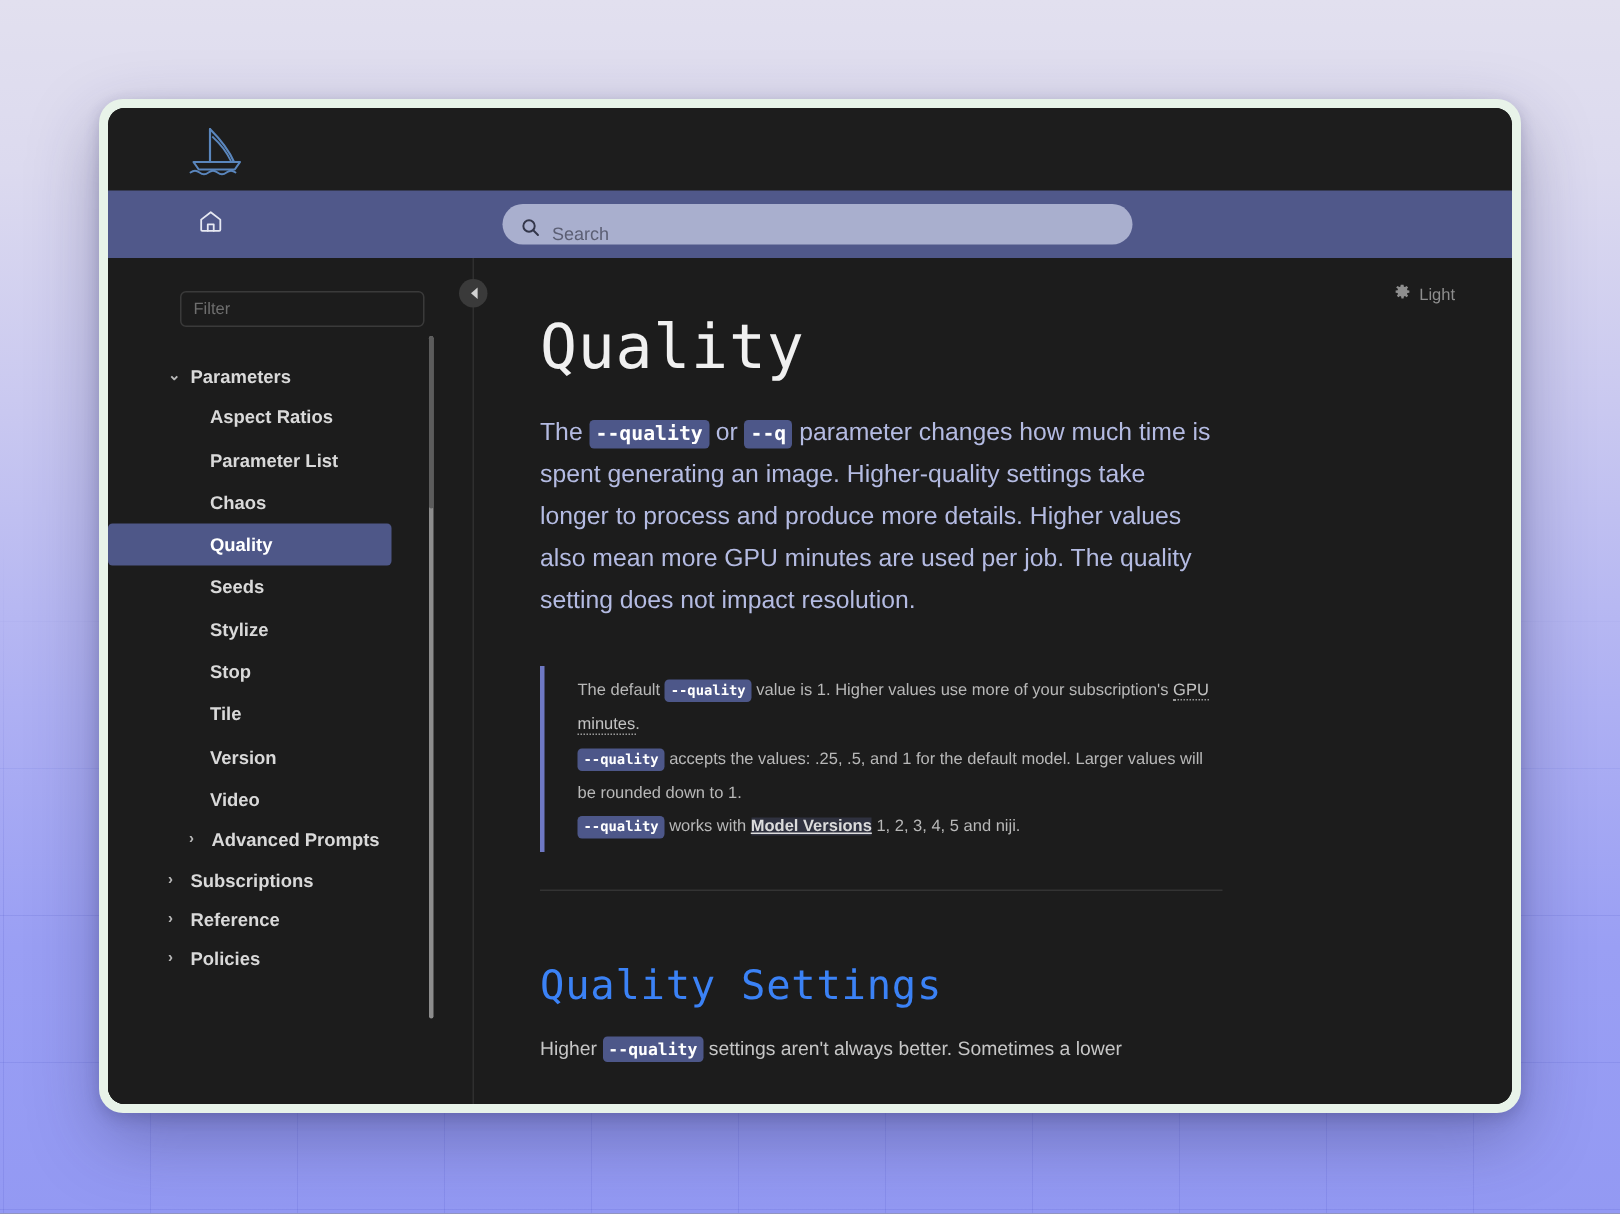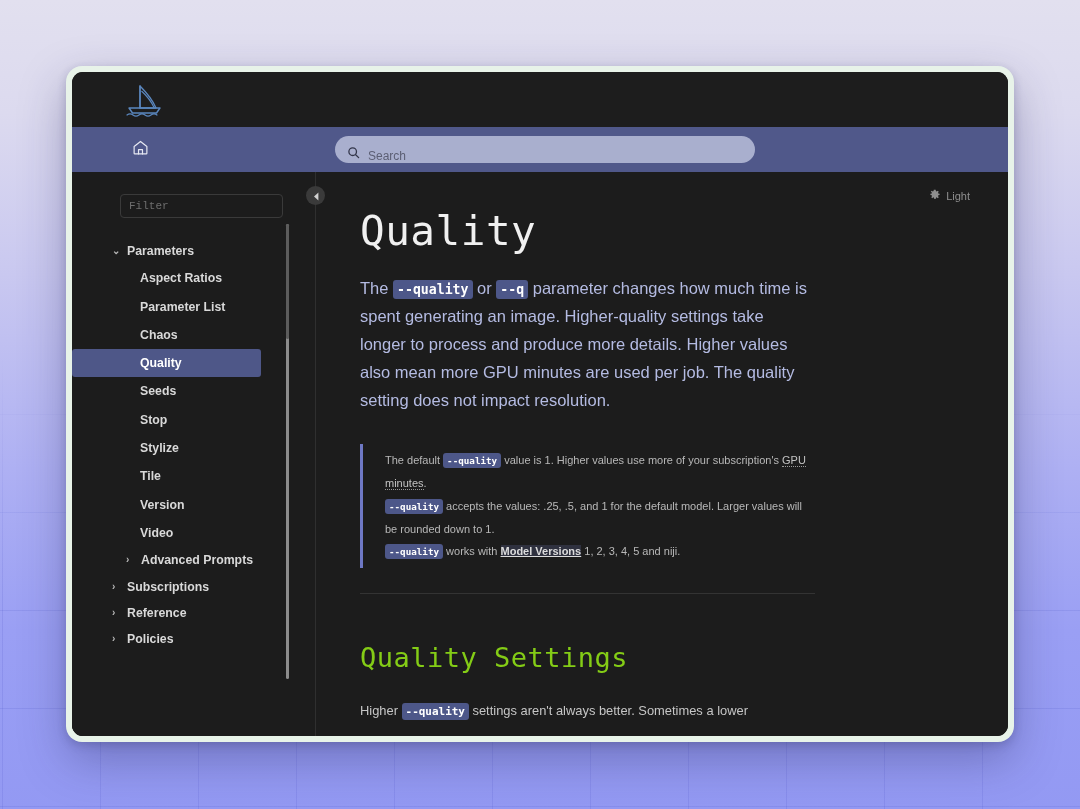--- a/index.html
+++ b/index.html
@@ -134,21 +134,21 @@
   #filter-input {
     display: block;
     margin: 0 auto 0 48px;
     width: 163px;
     height: 24px;
     background: transparent;
     border: 1px solid #3a3a3a;
     border-radius: 4px;
     color: #cfcfcf;
     font-size: 11px;
-    font-family: Liberation Mono, monospace;
+    font-family: Liberation Sans, sans-serif;
     padding: 0 8px;
     outline: none;
   }
   #filter-input::placeholder { color: #6e6e6e; }
 
   #nav-tree { margin-top: 20px; }
 
   .tree-group-label,
   .tree-leaf {
     font-size: 12.3px;
@@ -256,22 +256,22 @@
     font-weight: normal;
     letter-spacing: 0.5px;
     color: #f0f0f0;
     margin-bottom: 20px;
   }
   h2.doc-h2 {
     font-family: "DejaVu Sans Mono", monospace;
     font-size: 27px;
     font-weight: normal;
     letter-spacing: 0.5px;
-    color: #84cc16;
-    margin-bottom: 28px;
+    color: #3b82f6;
+    margin-bottom: 16px;
   }
 
   p.intro {
     color: #b4bbe2;
     font-size: 16.5px;
     line-height: 1.69;
     max-width: 452px;
   }
 
   code.chip {
@@ -376,22 +376,22 @@
         <nav id="nav-tree">
             <div class="tree-group-label lvl0">
               <span class="chev">⌄</span>
               <span>Parameters</span>
             </div>
             <div class="tree-leaf">Aspect Ratios</div>
             <div class="tree-leaf">Parameter List</div>
             <div class="tree-leaf">Chaos</div>
             <div class="tree-leaf active">Quality</div>
             <div class="tree-leaf">Seeds</div>
+            <div class="tree-leaf">Stylize</div>
             <div class="tree-leaf">Stop</div>
-            <div class="tree-leaf">Stylize</div>
             <div class="tree-leaf">Tile</div>
             <div class="tree-leaf">Version</div>
             <div class="tree-leaf">Video</div>
             <div class="tree-group-label lvl1">
               <span class="chev">›</span>
               <span>Advanced Prompts</span>
             </div>
             <div class="tree-group-label lvl0">
               <span class="chev">›</span>
               <span>Subscriptions</span>

